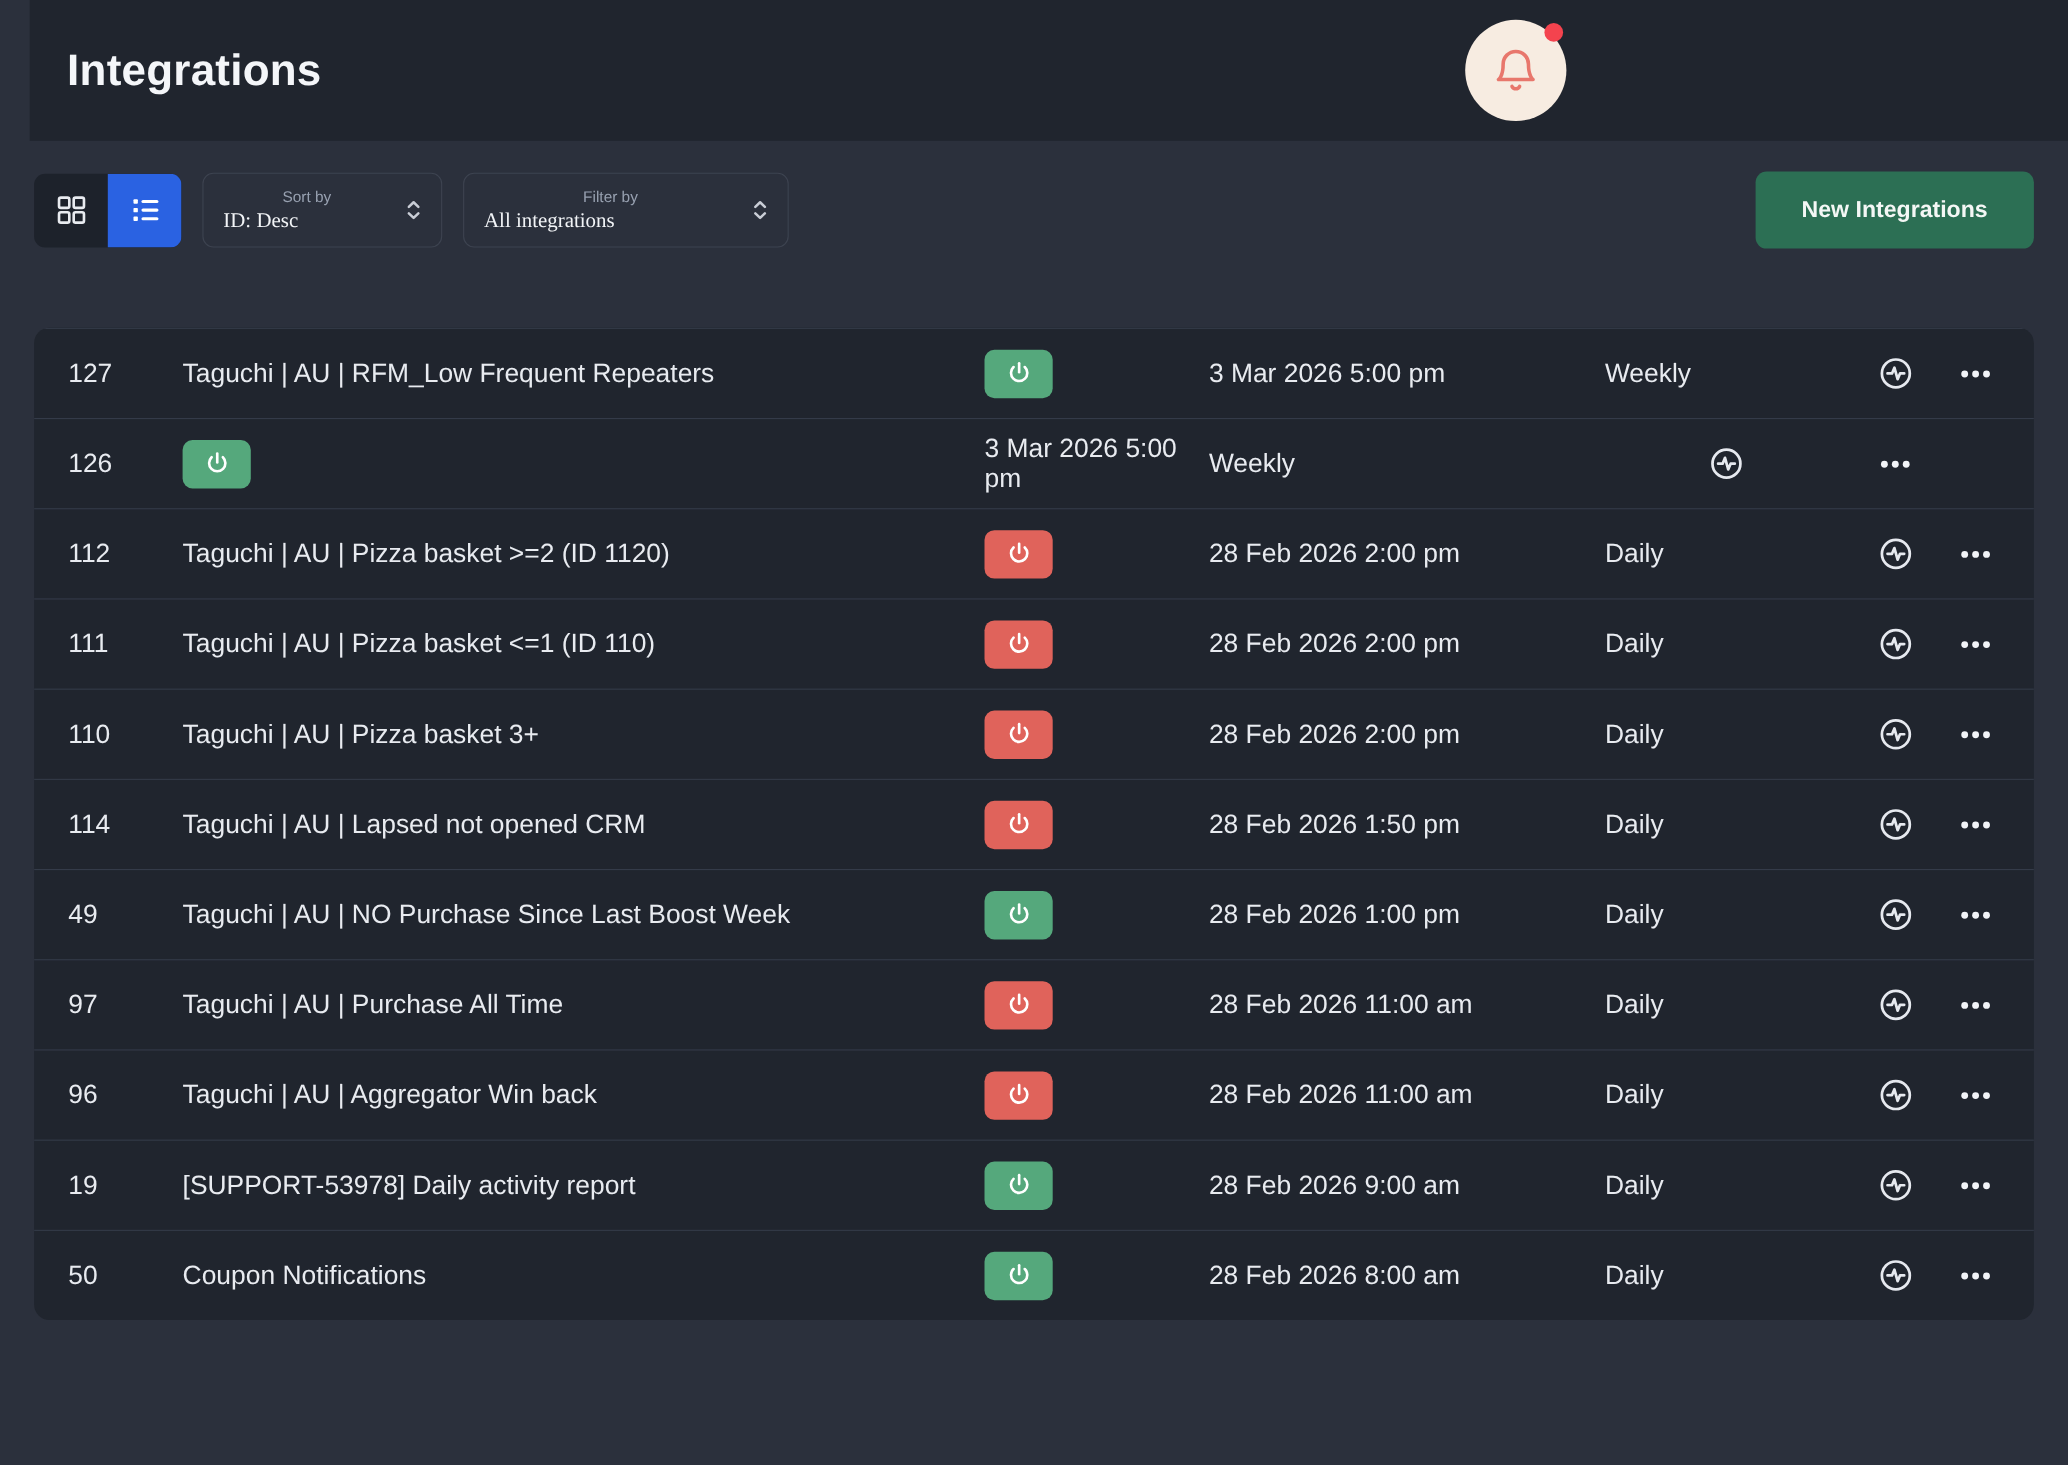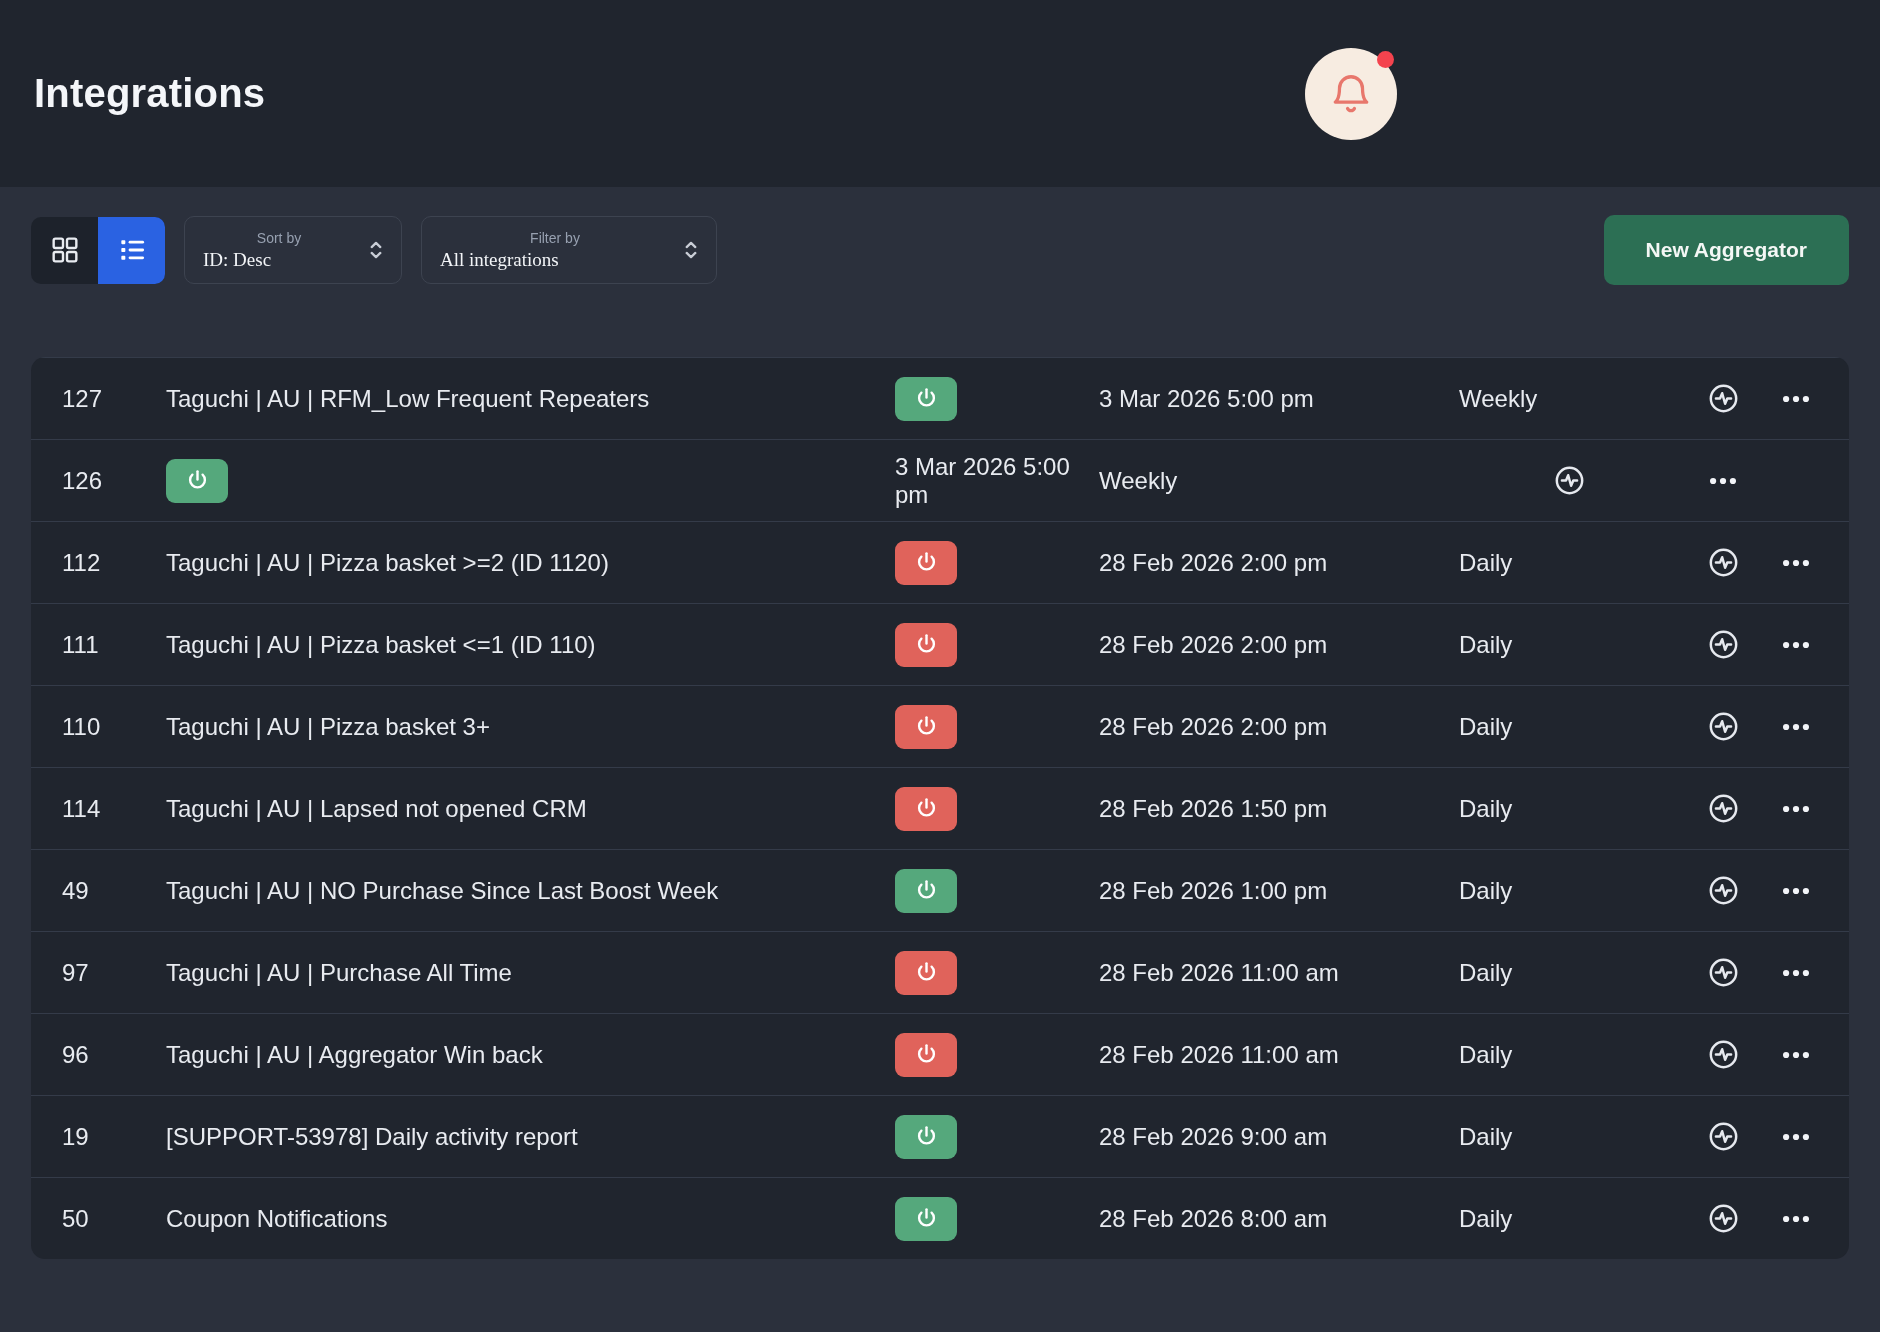--- a/index.html
+++ b/index.html
@@ -5,25 +5,26 @@
   * { margin: 0; padding: 0; box-sizing: border-box; }
   html, body { width: 1880px; height: 1332px; overflow: hidden; }
   body {
     font-family: "Liberation Sans", "DejaVu Sans", sans-serif;
     background: var(--band-bg, #2b303c);
     color: #eef1f6;
   }
 
   
   .top-strip {
-    height: 187px;
+    height: 128px;
     background: var(--strip-bg, #20252e);
     display: grid;
     grid-template-columns: 648px 780px 1fr;
     align-items: center;
+    margin-left: 27px;
   }
   .page-title {
     font-size: 40px;
     font-weight: 700;
     letter-spacing: 0.2px;
     padding-left: 34px;
     color: #f4f6f9;
   }
   .search-bar {
     height: 76px;
@@ -235,21 +236,21 @@
     <span class="dd-label">Filter by</span>
     <span class="dd-value">All integrations</span>
     <span class="chevrons">
       <svg width="26" height="26" viewBox="0 0 24 24" fill="none" stroke="#c9cdd6" stroke-width="2.1" stroke-linecap="round" stroke-linejoin="round">
         <polyline points="8,9.3 12,5.4 16,9.3"></polyline>
         <polyline points="8,14.7 12,18.6 16,14.7"></polyline>
       </svg>
     </span>
   </div>
 
-  <button class="new-integration">New Aggregator</button>
+  <button class="new-integration">New Integrations</button>
 </div>
 
 <div class="table">
 
   <div>
   <div class="tr row">
     <div class="cell id">127</div>
     <div class="cell name">Taguchi | AU | RFM_Low Frequent Repeaters</div>
     <div class="cell dep">
       <button class="toggle on">

